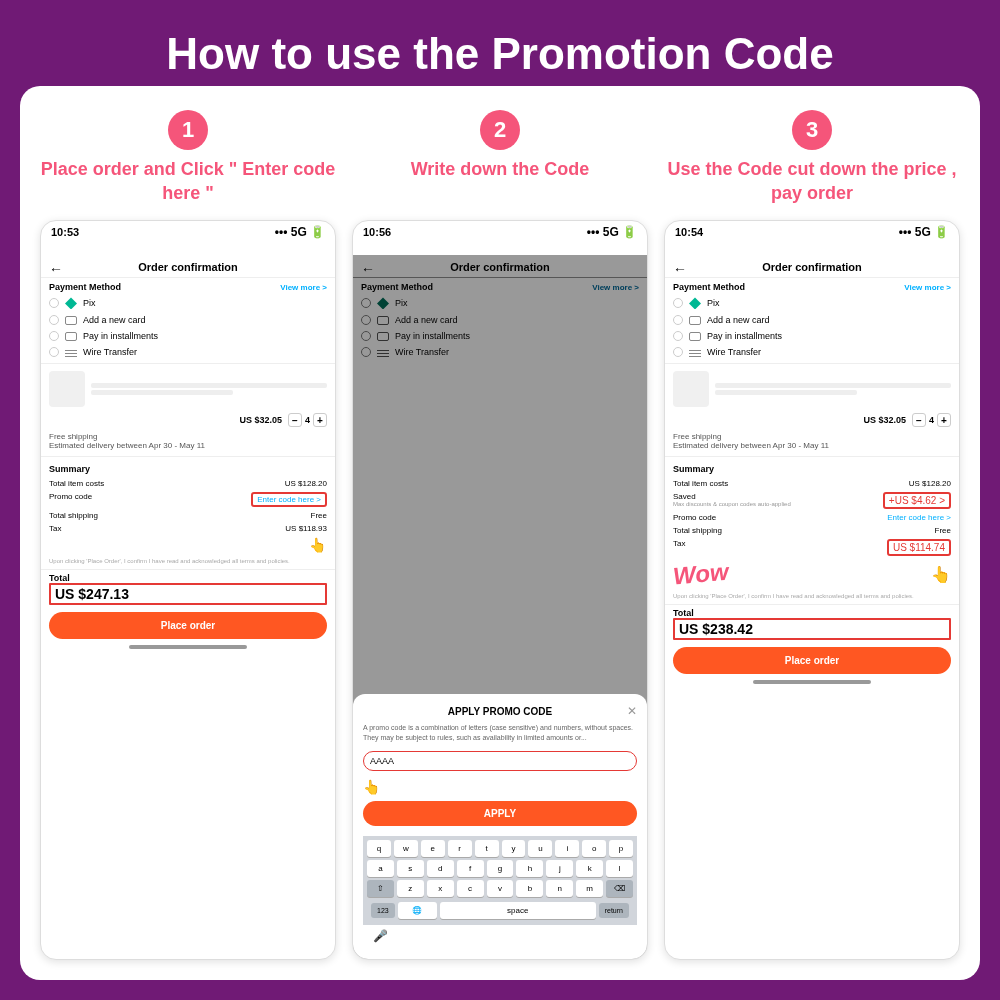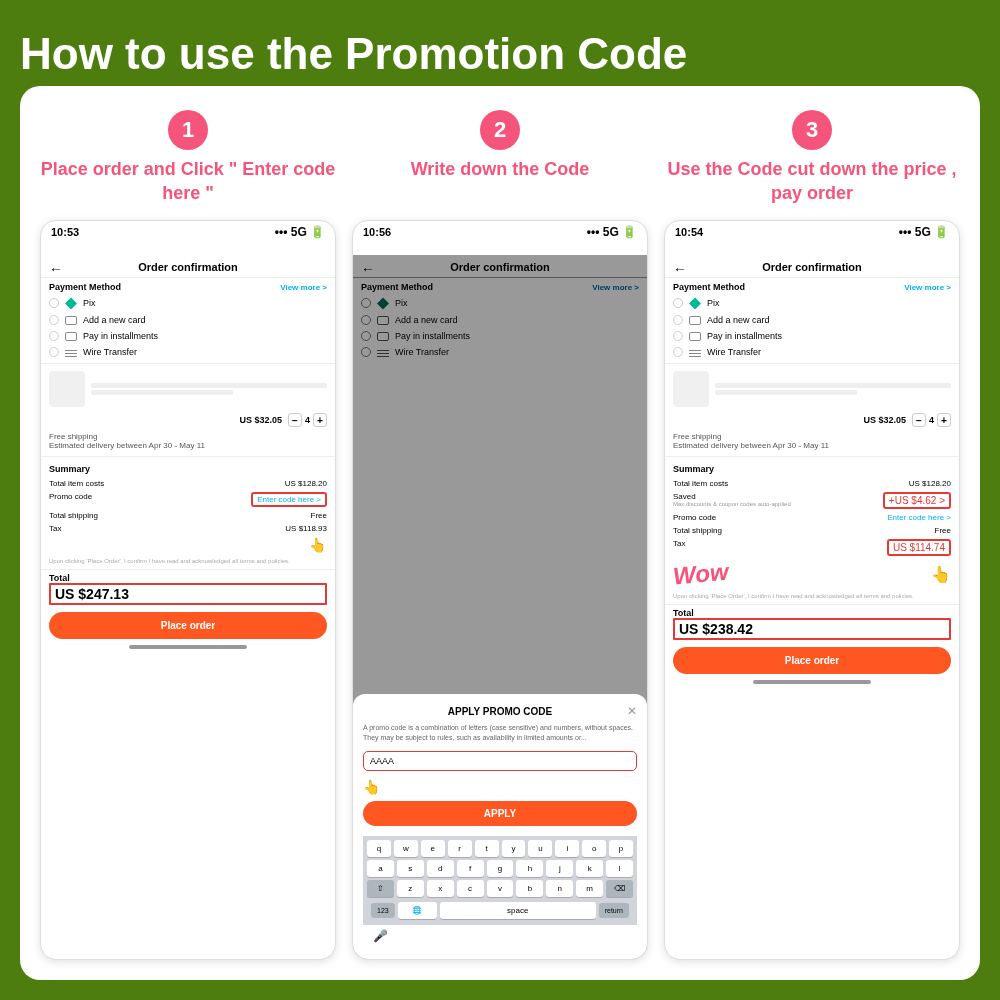--- a/index.html
+++ b/index.html
@@ -7,24 +7,24 @@
       width: 1000px;
       height: 1000px;
       overflow: hidden;
       font-family: -apple-system, BlinkMacSystemFont, 'Segoe UI', sans-serif;
       background: #f5557a;
     }
 
     .main-container {
       width: 1000px;
       height: 1000px;
-      background: #4d7c0f;
+      background: #701a75;
       display: flex;
       flex-direction: column;
-      align-items: flex-start;
+      align-items: center;
       padding: 30px 20px 20px;
     }
 
     .header-title {
       color: white;
       font-size: 44px;
       font-weight: 800;
       text-align: center;
       margin-bottom: 8px;
       line-height: 1.1;
@@ -350,21 +350,21 @@
 
     .modal-desc {
       font-size: 7px;
       color: #666;
       margin-bottom: 8px;
       line-height: 1.4;
     }
 
     .promo-input-row {
       border: 1.5px solid #e53935;
-      border-radius: 5px;
+      border-radius: 10px;
       padding: 4px 6px;
       font-size: 9px;
       margin-bottom: 8px;
       display: flex;
       align-items: center;
     }
 
     .apply-btn {
       background: #ff5722;
       color: white;

